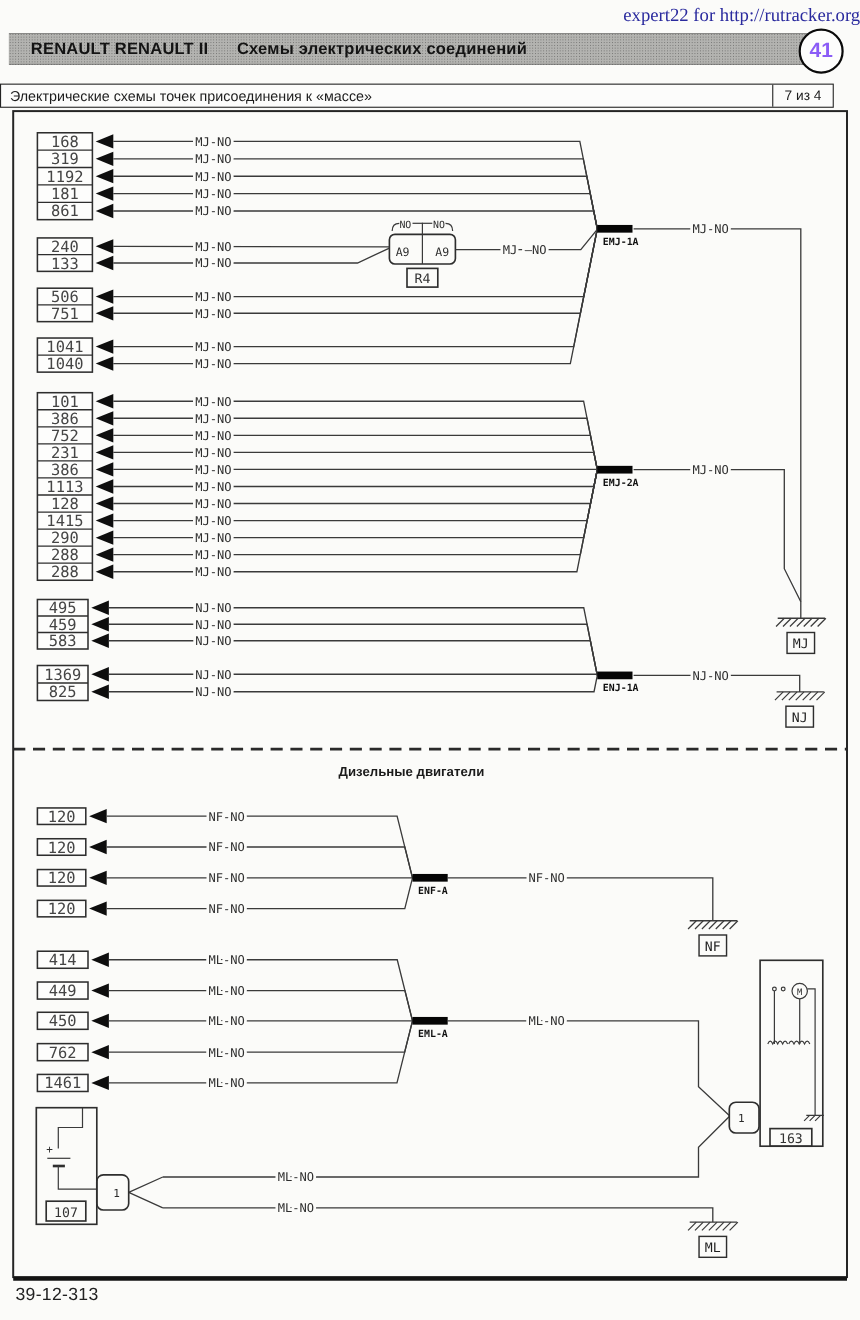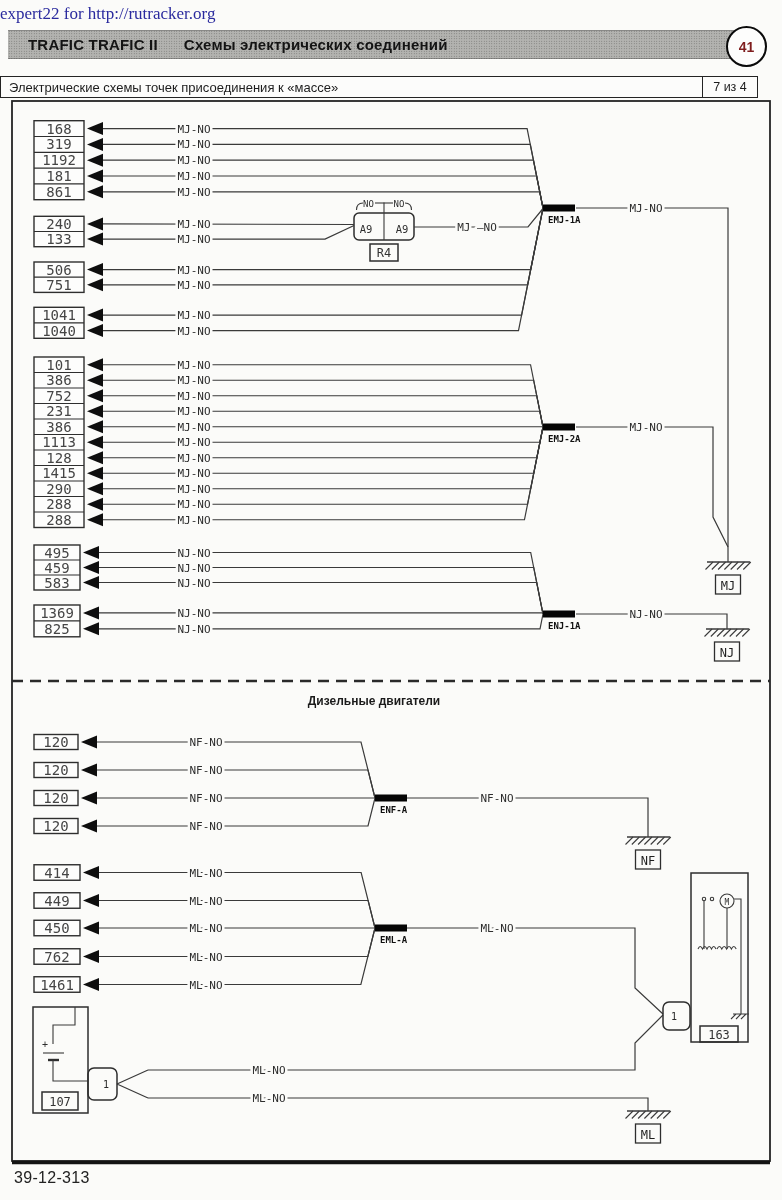--- a/index.html
+++ b/index.html
@@ -3,40 +3,40 @@
 <meta charset="utf-8">
 <style>
   html,body{margin:0;padding:0;}
   body{
     width:782px;height:1200px;position:relative;
     background:#fbfbf9;
     font-family:"Liberation Sans",sans-serif;
     overflow:hidden;
   }
   .watermark{
-    position:absolute;top:4px;left:0;width:782px;text-align:left;
+    position:absolute;top:4px;left:0;width:782px;text-align:right;
     font-family:"Liberation Serif",serif;font-size:17px;color:#2a2a9e;
   }
   .hbar{
     position:absolute;left:8px;top:30px;width:750px;height:29px;
     background-color:#b3b3b0;
     background-image:radial-gradient(circle, rgba(45,45,45,.5) .7px, rgba(0,0,0,0) .8px);
     background-size:2.5px 2.5px;
     box-shadow:inset 0 1px 0 rgba(60,60,60,.35), inset 0 -1px 0 rgba(60,60,60,.35);
     display:flex;align-items:center;
     font-weight:bold;font-size:15px;color:#141414;letter-spacing:.2px;
     white-space:nowrap;
   }
   .hbar .model{margin-left:20px;}
   .hbar .htitle{margin-left:26px;}
   .badge{
     position:absolute;left:726px;top:26px;width:37px;height:37px;
     border:2.5px solid #0a0a0a;border-radius:50%;background:#fdfdfc;
     display:flex;align-items:center;justify-content:center;
-    font-weight:bold;font-size:14px;color:#7f1d1d;z-index:3;
+    font-weight:bold;font-size:19px;color:#8b5cf6;z-index:3;
   }
   .subheader{
     position:absolute;left:0;top:76px;width:758px;height:22px;
     border:1.5px solid #242424;box-sizing:border-box;background:#fcfcfb;
     display:flex;align-items:center;font-size:13px;color:#1c1c1c;
   }
   .subheader .stitle{padding-left:8px;flex:1;}
   .subheader .pcell{
     width:55px;height:100%;border-left:1.5px solid #242424;box-sizing:border-box;
     display:flex;align-items:center;justify-content:center;font-size:12.5px;
@@ -65,21 +65,21 @@
   .sect{font-family:"Liberation Sans",sans-serif;font-size:12px;font-weight:bold;fill:#1b1b1b;text-anchor:middle;}
   .plus{font-size:10px;fill:#2e2e2e;text-anchor:middle;}
   .mot{font-size:8px;fill:#2e2e2e;text-anchor:middle;}
 </style>
 </head>
 <body>
 
 <div class="watermark">expert22 for http://rutracker.org</div>
 
 <div class="hbar">
-  <span class="model">TRAFIC  TRAFIC II</span>
+  <span class="model">RENAULT  RENAULT II</span>
   <span class="htitle">Схемы электрических соединений</span>
 </div>
 <div class="badge">41</div>
 
 <div class="subheader">
   <span class="stitle">Электрические схемы точек присоединения к «массе»</span>
   <span class="pcell">7 из 4</span>
 </div>
 
 <svg id="wires" width="782" height="1200" viewBox="0 0 782 1200">

